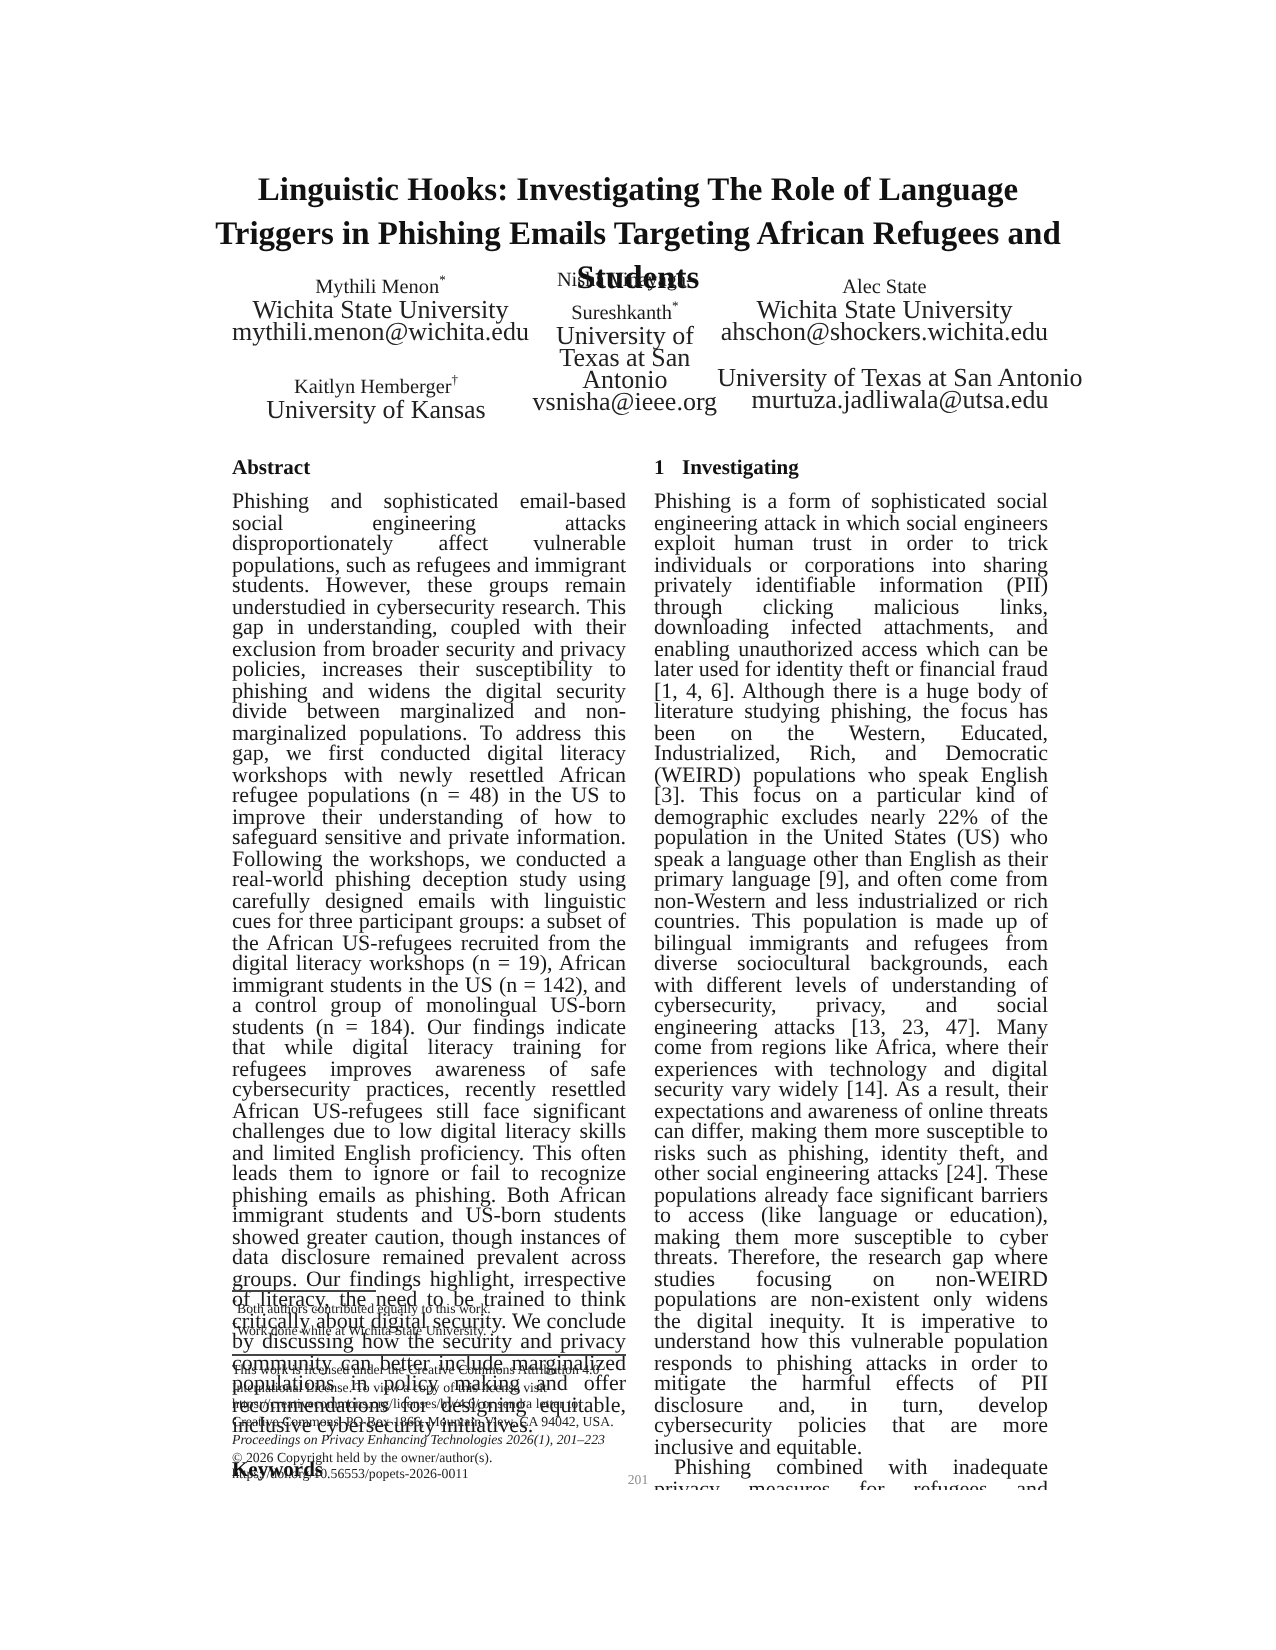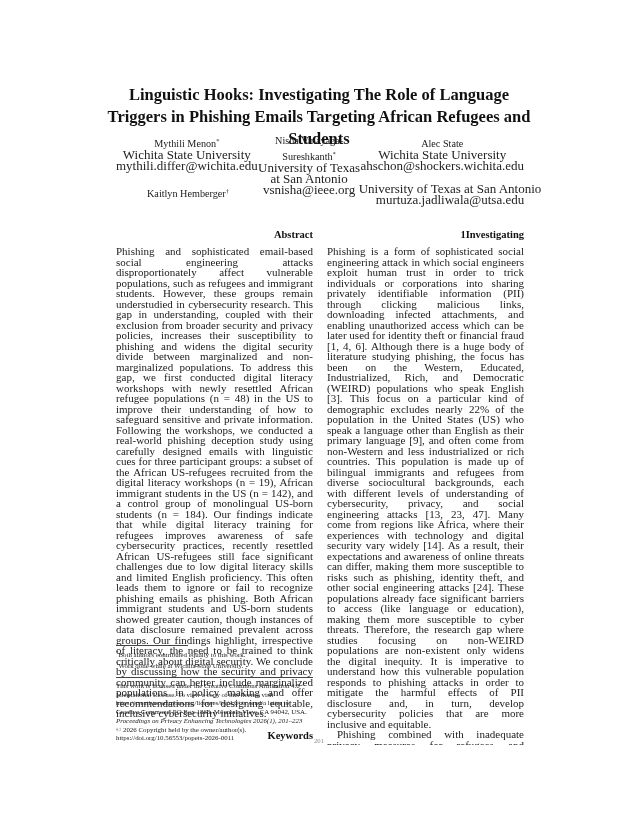--- a/index.html
+++ b/index.html
@@ -20,21 +20,21 @@
   .author{flex:1;text-align:center;}
   .row2 .author{flex:0 0 auto;width:216px;}
   .author-name{font-size:10.2px;line-height:13px;}
   .author-name sup{font-size:6.5px;}
   .author-affil,.author-email{font-size:13px;line-height:10.8px;color:#222;}
   .columns{
     position:absolute;top:228px;left:55px;right:53px;height:517px;
     display:flex;gap:14px;overflow:hidden;
   }
   .col{flex:1;position:relative;min-width:0;}
-  h2.sec{font-size:10.5px;line-height:13px;font-weight:700;margin:0 0 5px 0;color:#111;text-align:right;}
+  h2.sec{font-size:10.5px;line-height:13px;font-weight:700;margin:0 0 5px 0;color:#111;}
   h2.sec .sec-num{display:inline-block;min-width:14px;}
   p.body{font-size:11px;line-height:10.5px;text-align:justify;margin:0;
     -webkit-hyphens:auto;hyphens:auto;}
   p.indent{text-indent:10px;}
   .kw-head{margin-top:10px !important;}
   .col-footer{position:absolute;left:0;right:0;bottom:2px;}
   .fn-rule{width:72px;border-top:1px solid #444;margin:0 0 3px 0;height:0;}
   p.footnote{font-size:6.9px;line-height:8.8px;margin:0;color:#222;}
   p.footnote sup{font-size:5px;}
   .lic-rule{border-top:1px solid #444;margin:6px 0 4px 0;height:0;}
@@ -51,37 +51,38 @@
 <body>
 
 <div class="page">
 
   <h1 class="title"><span class="title-inner">Linguistic Hooks: Investigating The Role of Language Triggers in Phishing Emails Targeting African Refugees and Students</span></h1>
 
   <div class="authors-row row1">
     <div class="author">
       <div class="author-name"><span>Mythili Menon</span><sup>*</sup></div>
       <div class="author-affil">Wichita State University</div>
-      <div class="author-email">mythili.differ@wichita.edu</div>
+      <div class="author-email">mythili.menon@wichita.edu</div>
     </div>
     <div class="author">
       <div class="author-name"><span>Nisha Vinayaga-Sureshkanth</span><sup>*</sup></div>
       <div class="author-affil">University of Texas at San Antonio</div>
       <div class="author-email">vsnisha@ieee.org</div>
     </div>
     <div class="author">
       <div class="author-name"><span>Alec State</span><sup></sup></div>
       <div class="author-affil">Wichita State University</div>
       <div class="author-email">ahschon@shockers.wichita.edu</div>
     </div>
   </div>
 
   <div class="authors-row row2">
     <div class="author">
       <div class="author-name"><span>Kaitlyn Hemberger</span><sup>†</sup></div>
+      <div class="author-affil">University of Kansas</div>
     </div>
     <div class="author">
       <div class="author-affil">University of Texas at San Antonio</div>
       <div class="author-email">murtuza.jadliwala@utsa.edu</div>
     </div>
   </div>
 
   <div class="columns">
 
     <div class="col">

